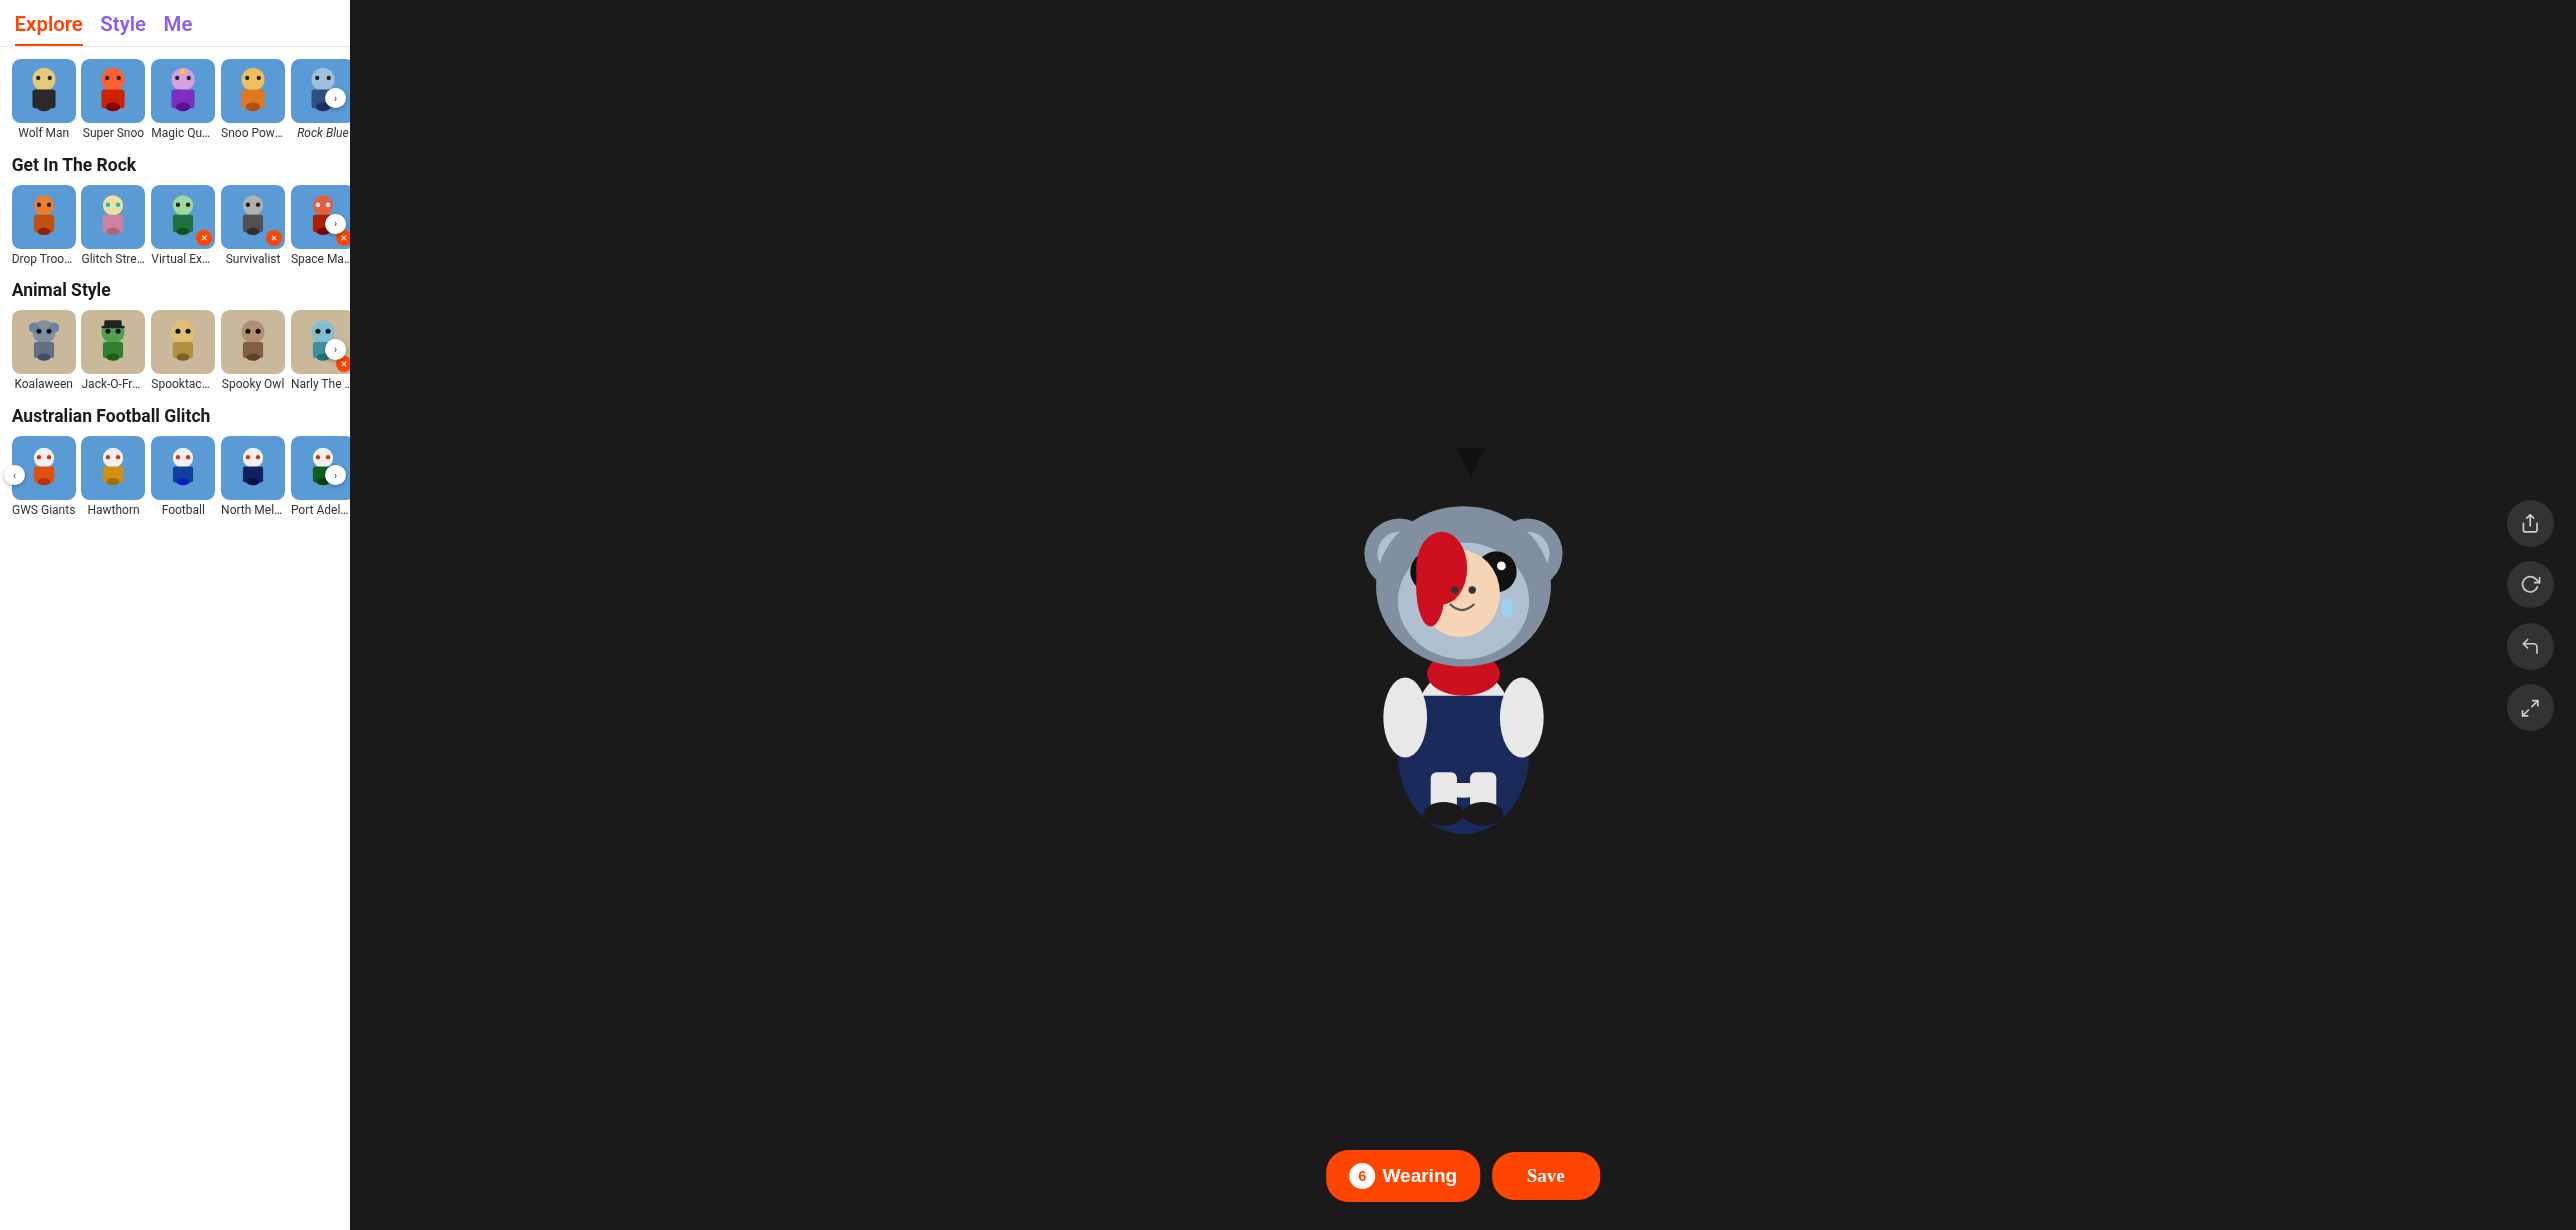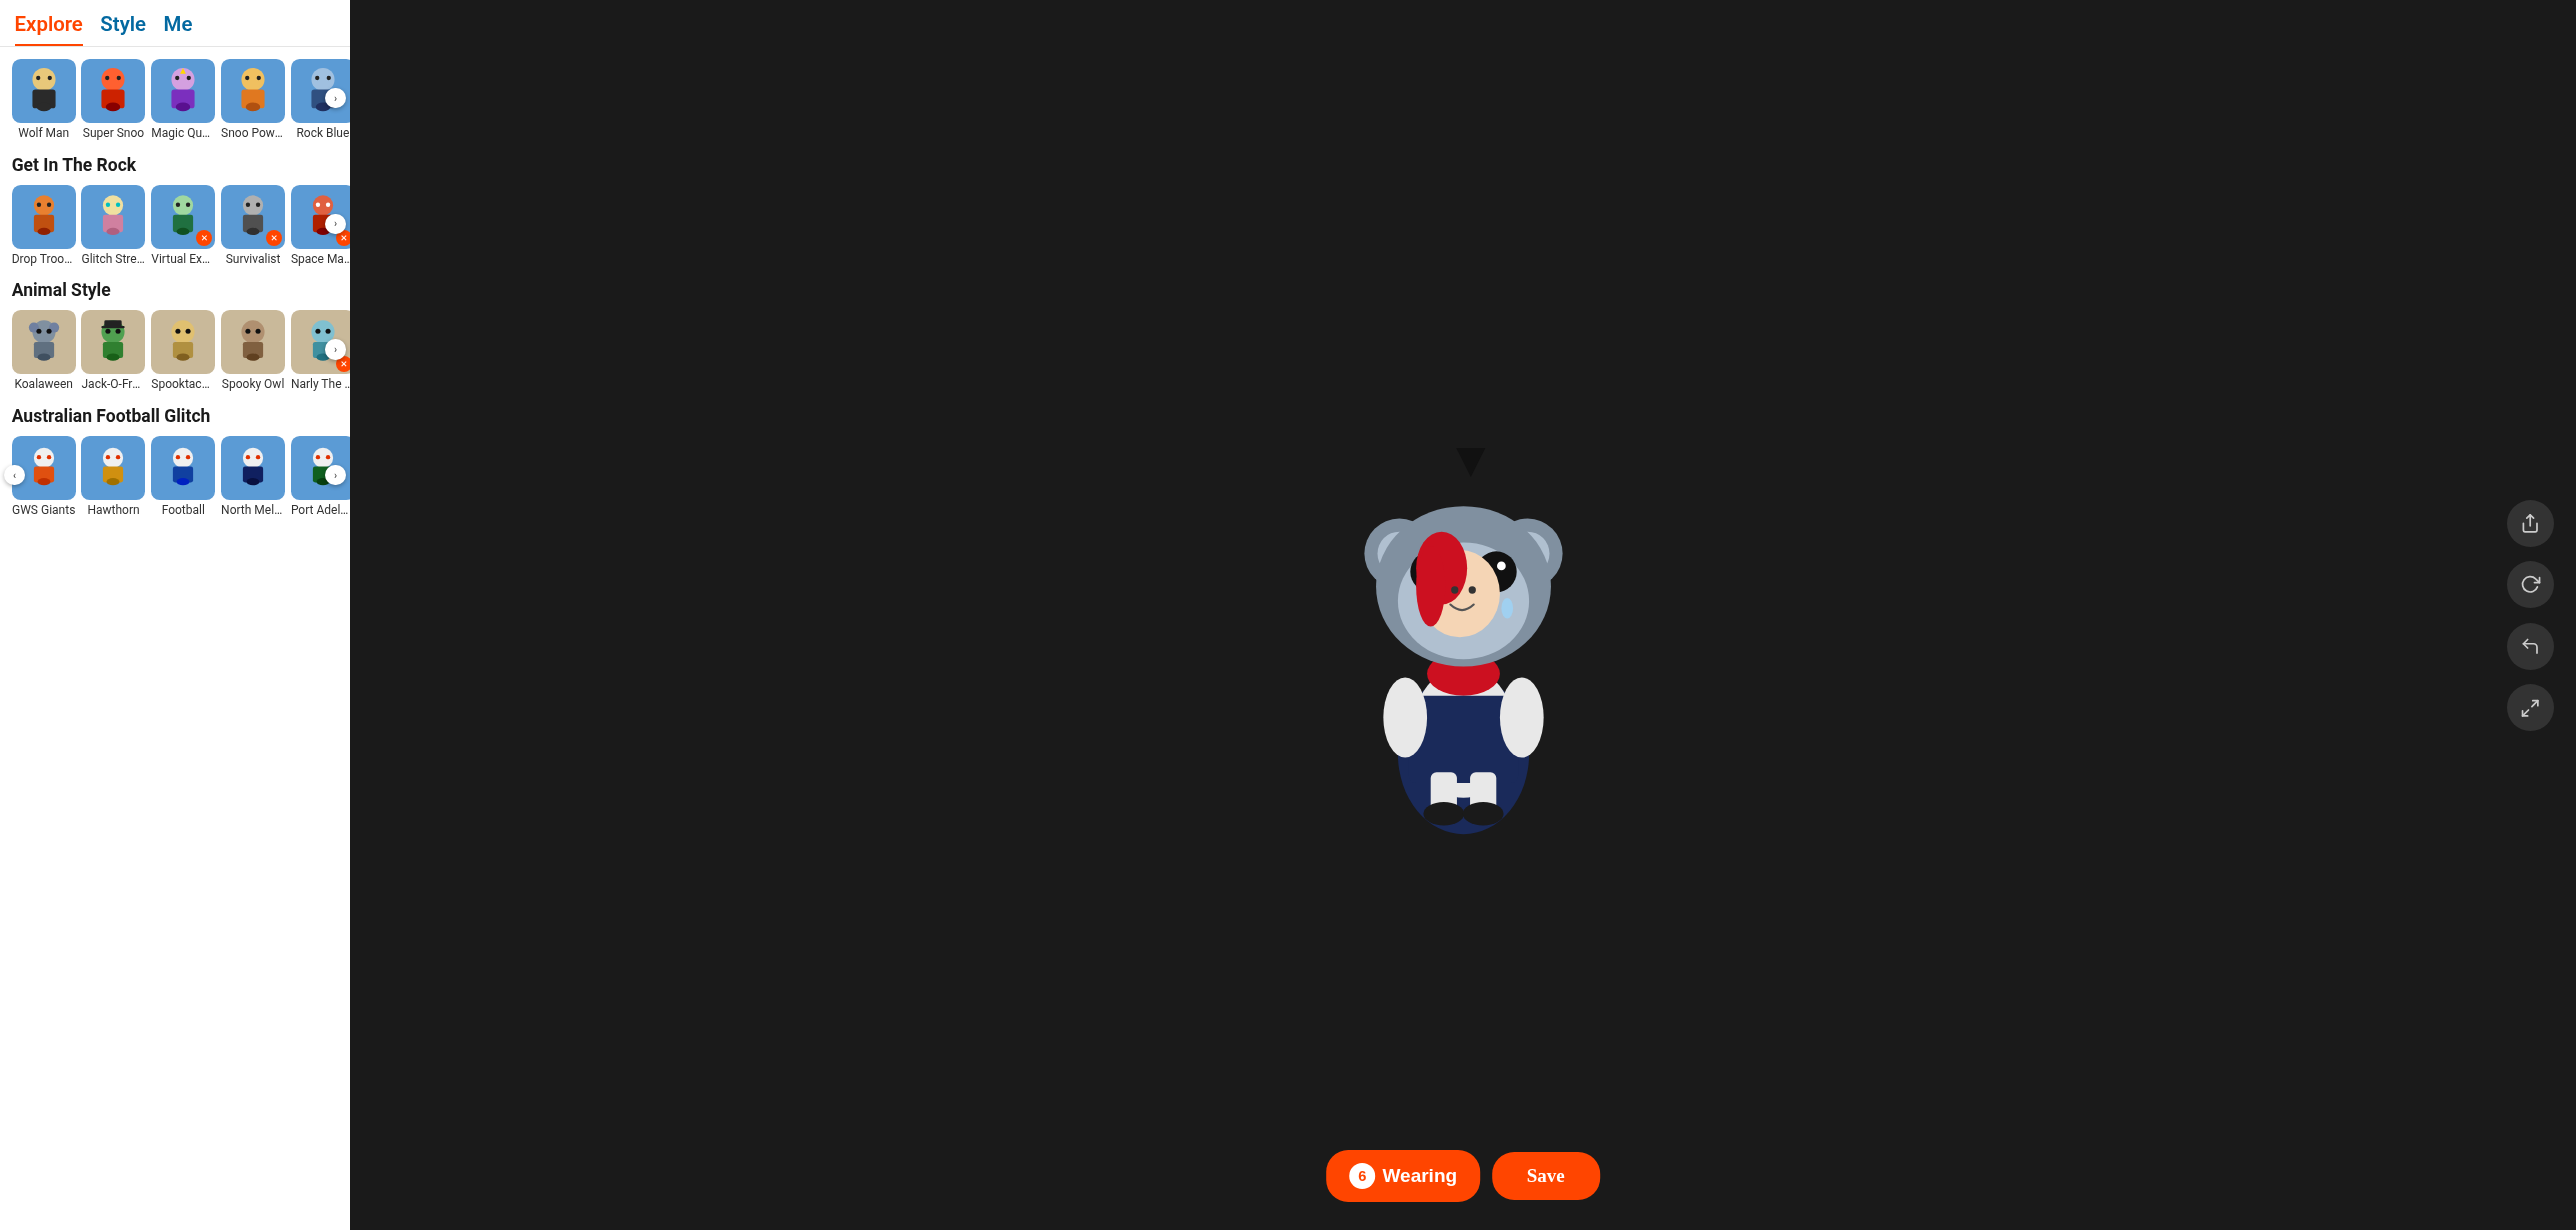--- a/index.html
+++ b/index.html
@@ -27,21 +27,21 @@
       gap: 17.5px;
       padding: 11.7px 14.6px 0;
       border-bottom: 1.5px solid #e5e5e5;
     }
 
     .tab-item {
       font-size: 20.4px;
       font-weight: 600;
       padding-bottom: 8.7px;
       cursor: pointer;
-      color: #0369a1;
+      color: #8b5cf6;
     }
 
     .tab-item.active {
       color: #ff4500;
       border-bottom: 2.2px solid #ff4500;
     }
 
     .scroll-area {
       flex: 1;
       overflow-y: auto;
@@ -301,21 +301,21 @@
               <ellipse cx="34" cy="20" rx="16" ry="16" fill="#f0c060"></ellipse>
               <rect x="18" y="34" width="32" height="26" rx="4" fill="#e07820"></rect>
               <ellipse cx="34" cy="58" rx="10" ry="6" fill="#b05010"></ellipse>
               <circle cx="26" cy="18" r="3" fill="#222"></circle>
               <circle cx="42" cy="18" r="3" fill="#222"></circle>
             </svg>
           </div>
           <div class="avatar-card-label">Snoo Power</div>
         </div>
 
-        <div class="avatar-card" style="overflow:hidden;">
+        <div class="avatar-card" style="overflow:hidden;font-style:italic;">
           <div class="avatar-card-inner blue-bg">
             <svg class="snoo-placeholder" viewBox="0 0 68 72" fill="none" xmlns="http://www.w3.org/2000/svg">
               <ellipse cx="34" cy="20" rx="16" ry="16" fill="#a0c0e0"></ellipse>
               <rect x="18" y="34" width="32" height="26" rx="4" fill="#305080"></rect>
               <ellipse cx="34" cy="58" rx="10" ry="6" fill="#203060"></ellipse>
               <circle cx="26" cy="18" r="3" fill="#222"></circle>
               <circle cx="42" cy="18" r="3" fill="#222"></circle>
             </svg>
           </div>
           <div class="avatar-card-label">Rock Blue</div>

